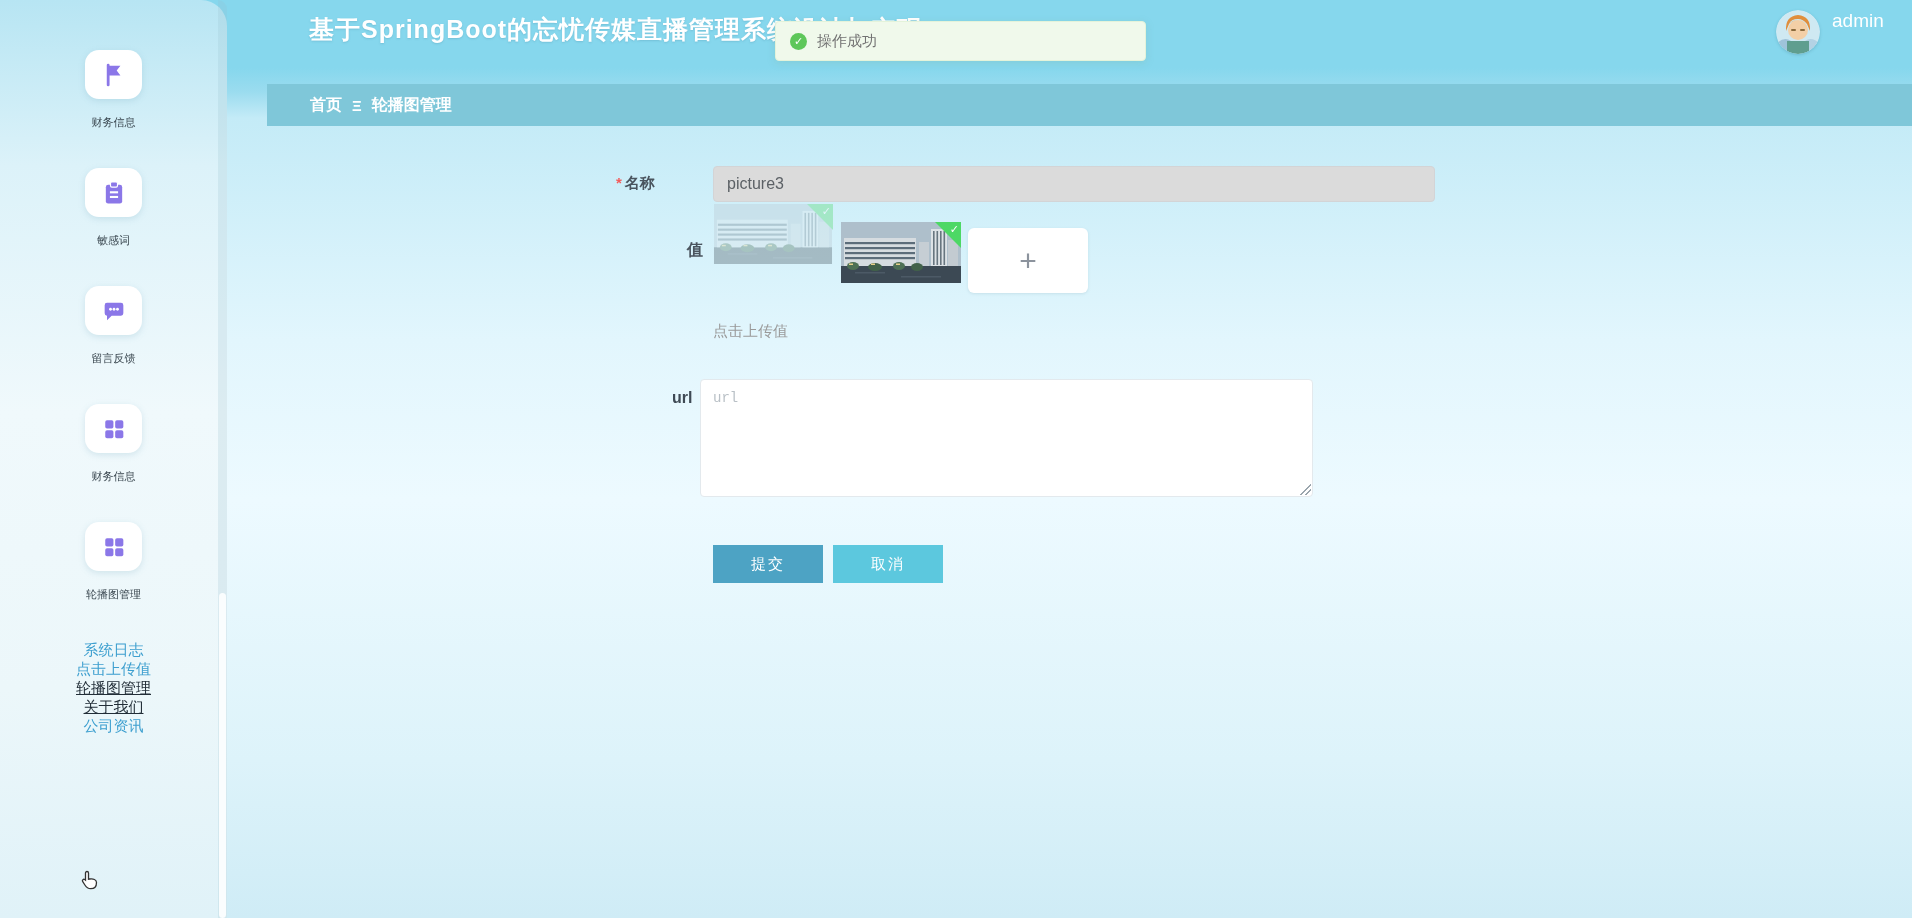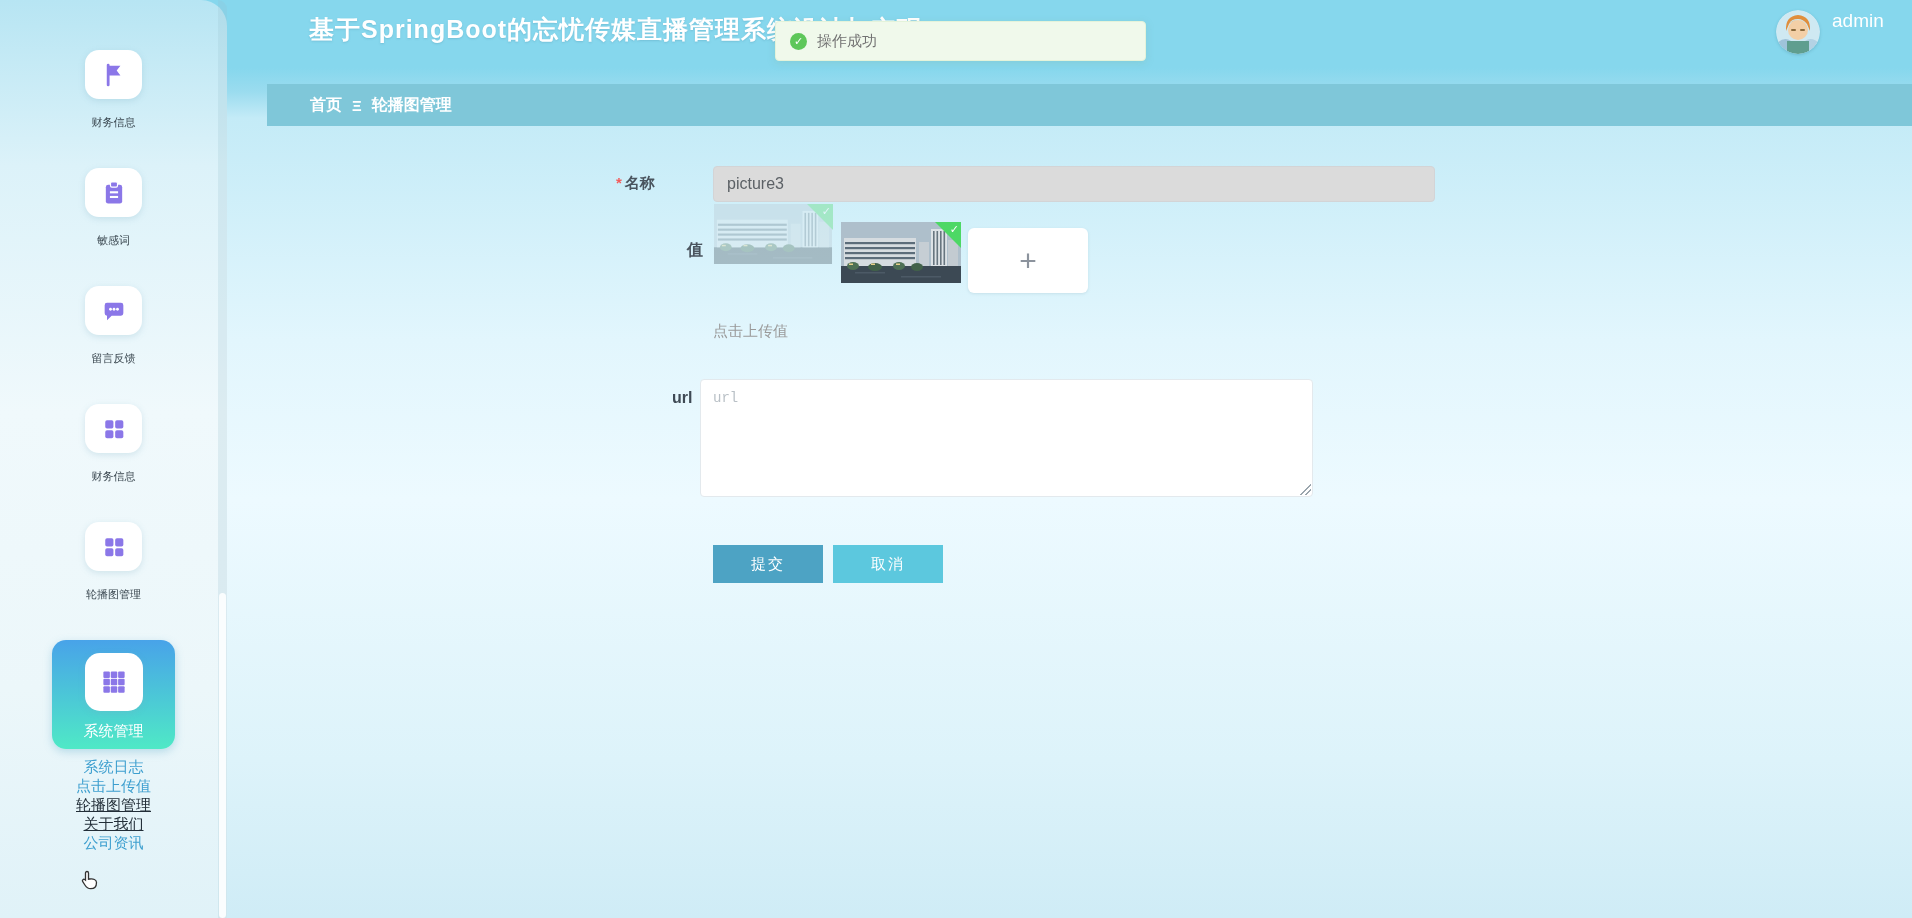--- a/index.html
+++ b/index.html
@@ -206,36 +206,20 @@
       <svg viewBox="0 0 24 24" width="28" height="28">
         <rect x="4.5" y="4.5" width="7" height="7" rx="1.5" fill="#8b77e8"></rect>
         <rect x="13" y="4.5" width="7" height="7" rx="1.5" fill="#8b77e8"></rect>
         <rect x="4.5" y="13" width="7" height="7" rx="1.5" fill="#8b77e8"></rect>
         <rect x="13" y="13" width="7" height="7" rx="1.5" fill="#8b77e8"></rect>
       </svg>
     </div>
     <div class="nav-label">轮播图管理</div>
   </div>
 
-  <div class="active-card">
-    <div class="icon-box big">
-      <svg viewBox="0 0 24 24" width="30" height="30">
-        <rect x="3.5" y="3.5" width="5.2" height="5.2" rx="0.8" fill="#8b77e8"></rect>
-        <rect x="9.4" y="3.5" width="5.2" height="5.2" rx="0.8" fill="#8b77e8"></rect>
-        <rect x="15.3" y="3.5" width="5.2" height="5.2" rx="0.8" fill="#8b77e8"></rect>
-        <rect x="3.5" y="9.4" width="5.2" height="5.2" rx="0.8" fill="#8b77e8"></rect>
-        <rect x="9.4" y="9.4" width="5.2" height="5.2" rx="0.8" fill="#8b77e8"></rect>
-        <rect x="15.3" y="9.4" width="5.2" height="5.2" rx="0.8" fill="#8b77e8"></rect>
-        <rect x="3.5" y="15.3" width="5.2" height="5.2" rx="0.8" fill="#8b77e8"></rect>
-        <rect x="9.4" y="15.3" width="5.2" height="5.2" rx="0.8" fill="#8b77e8"></rect>
-        <rect x="15.3" y="15.3" width="5.2" height="5.2" rx="0.8" fill="#8b77e8"></rect>
-      </svg>
-    </div>
-    <div class="active-label">系统管理</div>
-  </div>
 
   <a class="sub-link teal">系统日志</a>
   <a class="sub-link teal">点击上传值</a>
   <a class="sub-link current">轮播图管理</a>
   <a class="sub-link current">关于我们</a>
   <a class="sub-link teal">公司资讯</a>
 
   <div class="sb-track"></div>
   <div class="sb-thumb"></div>
 

